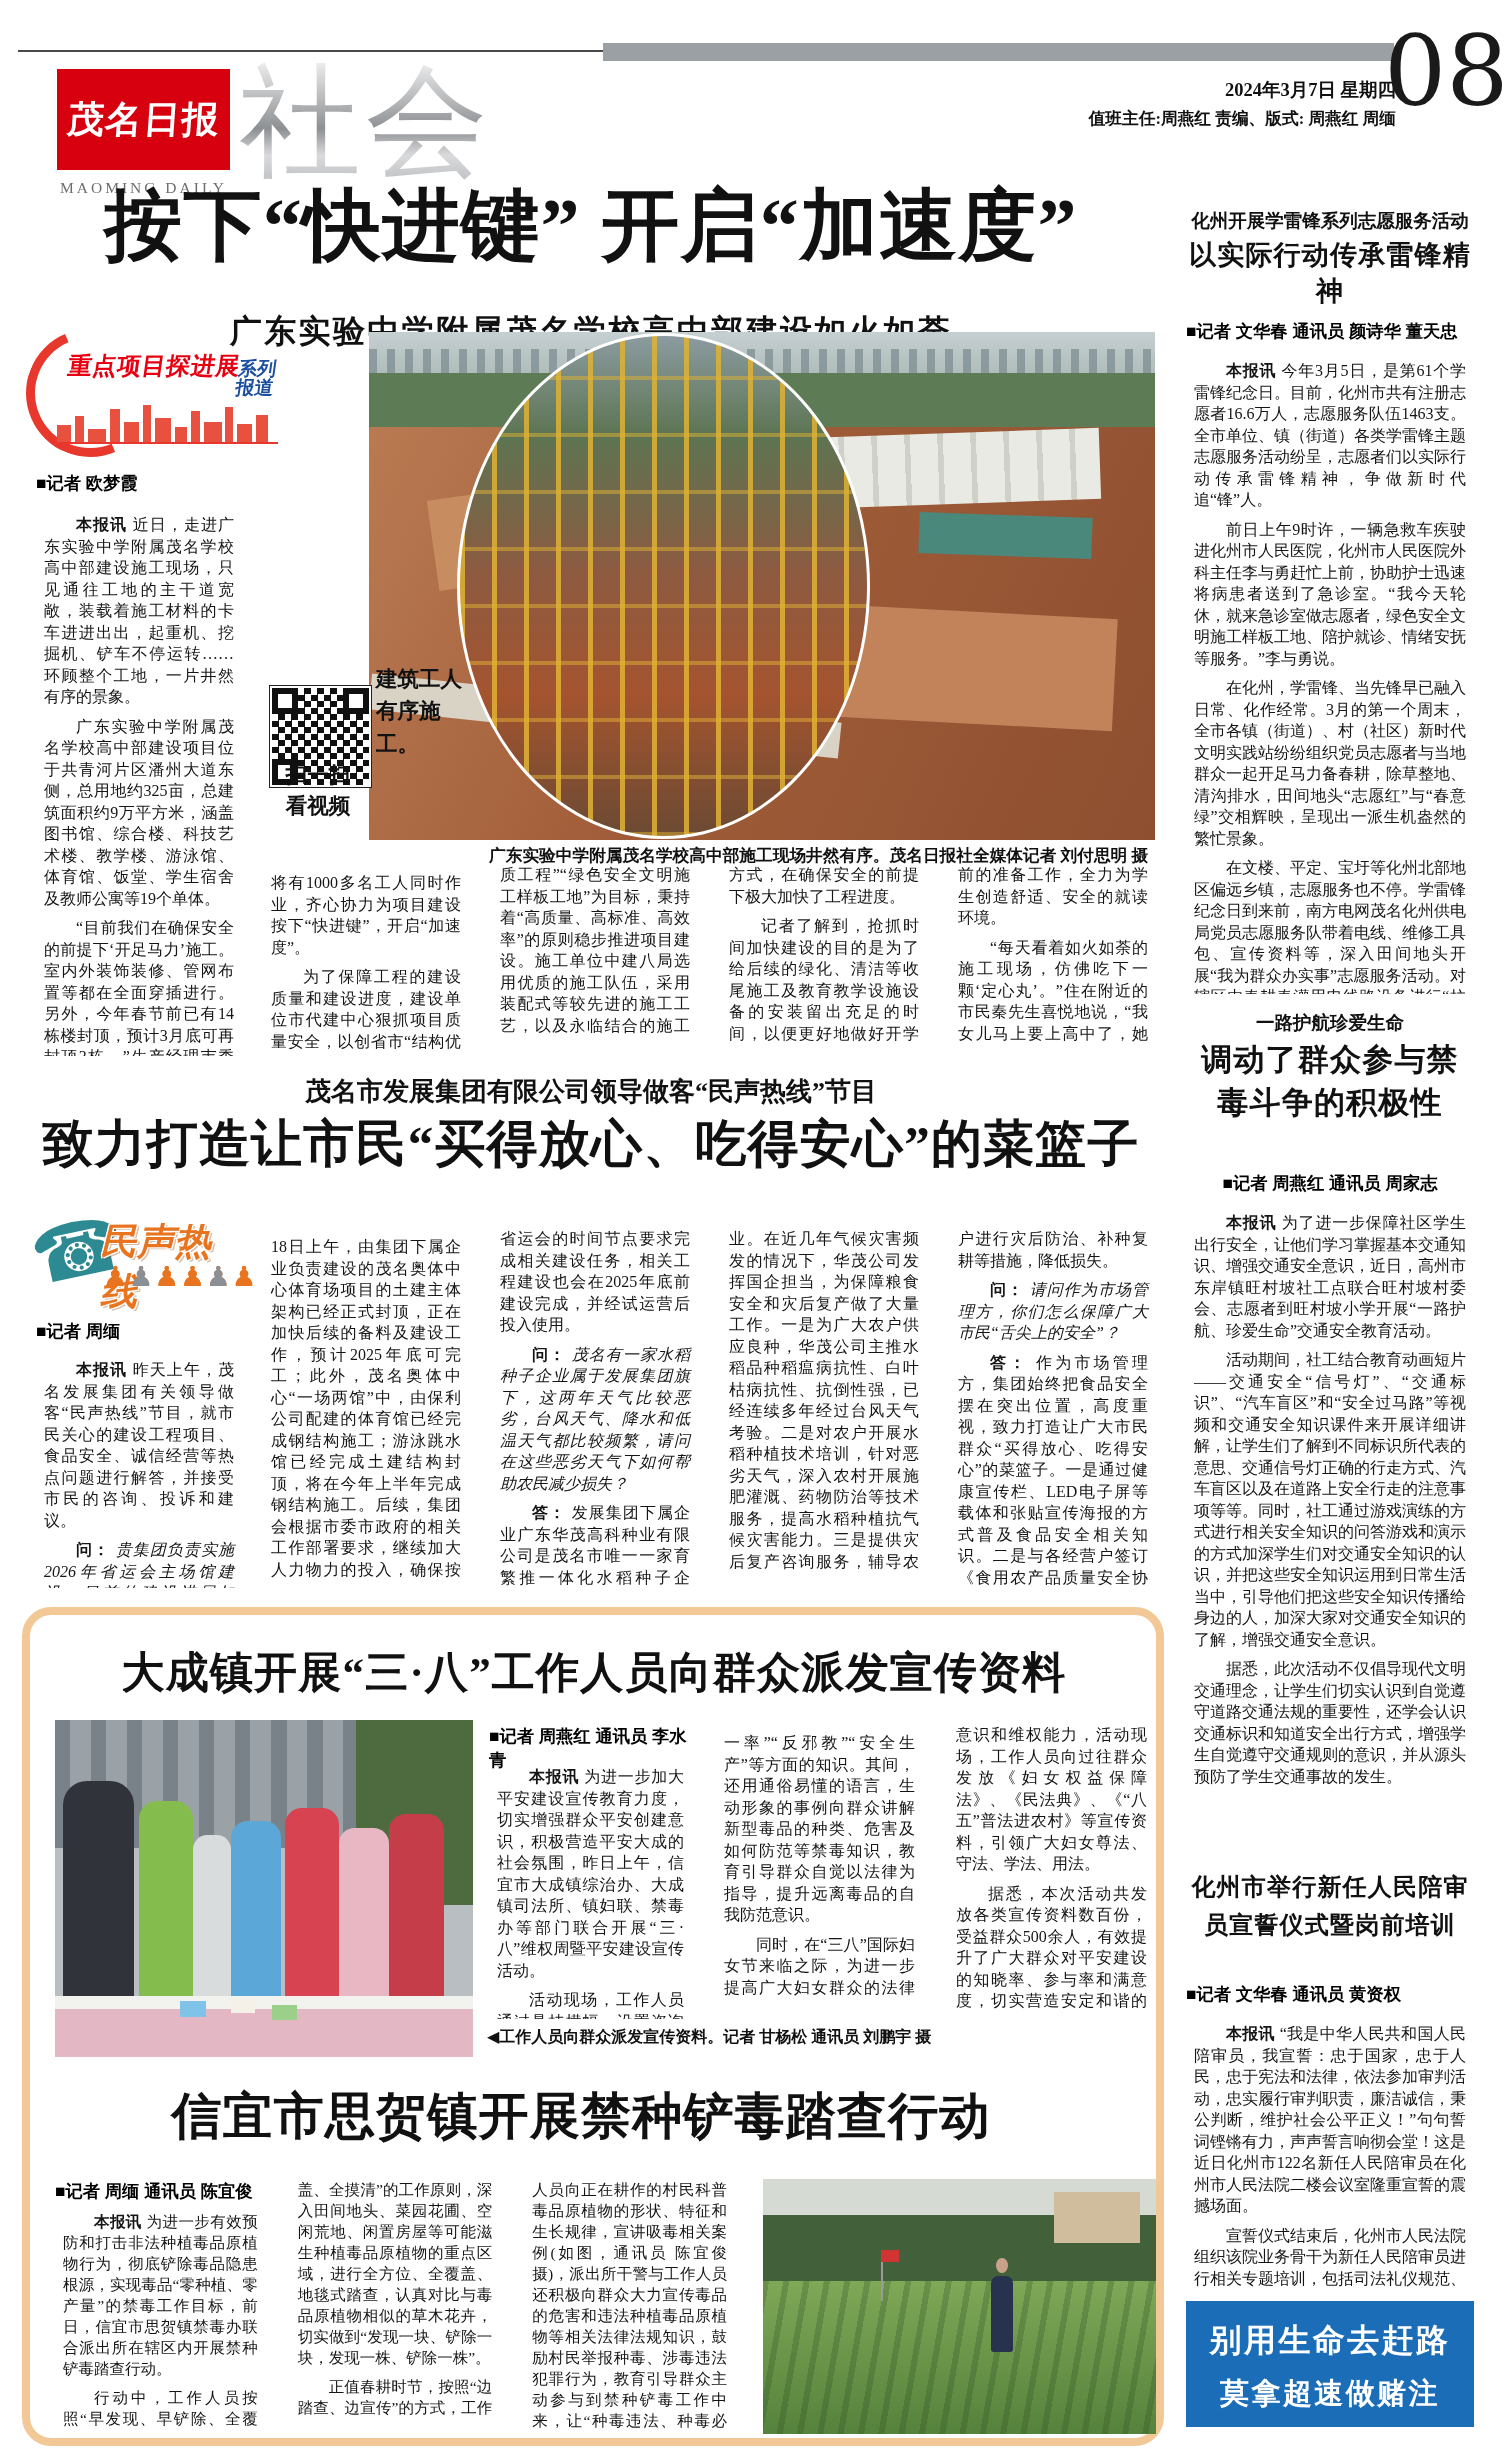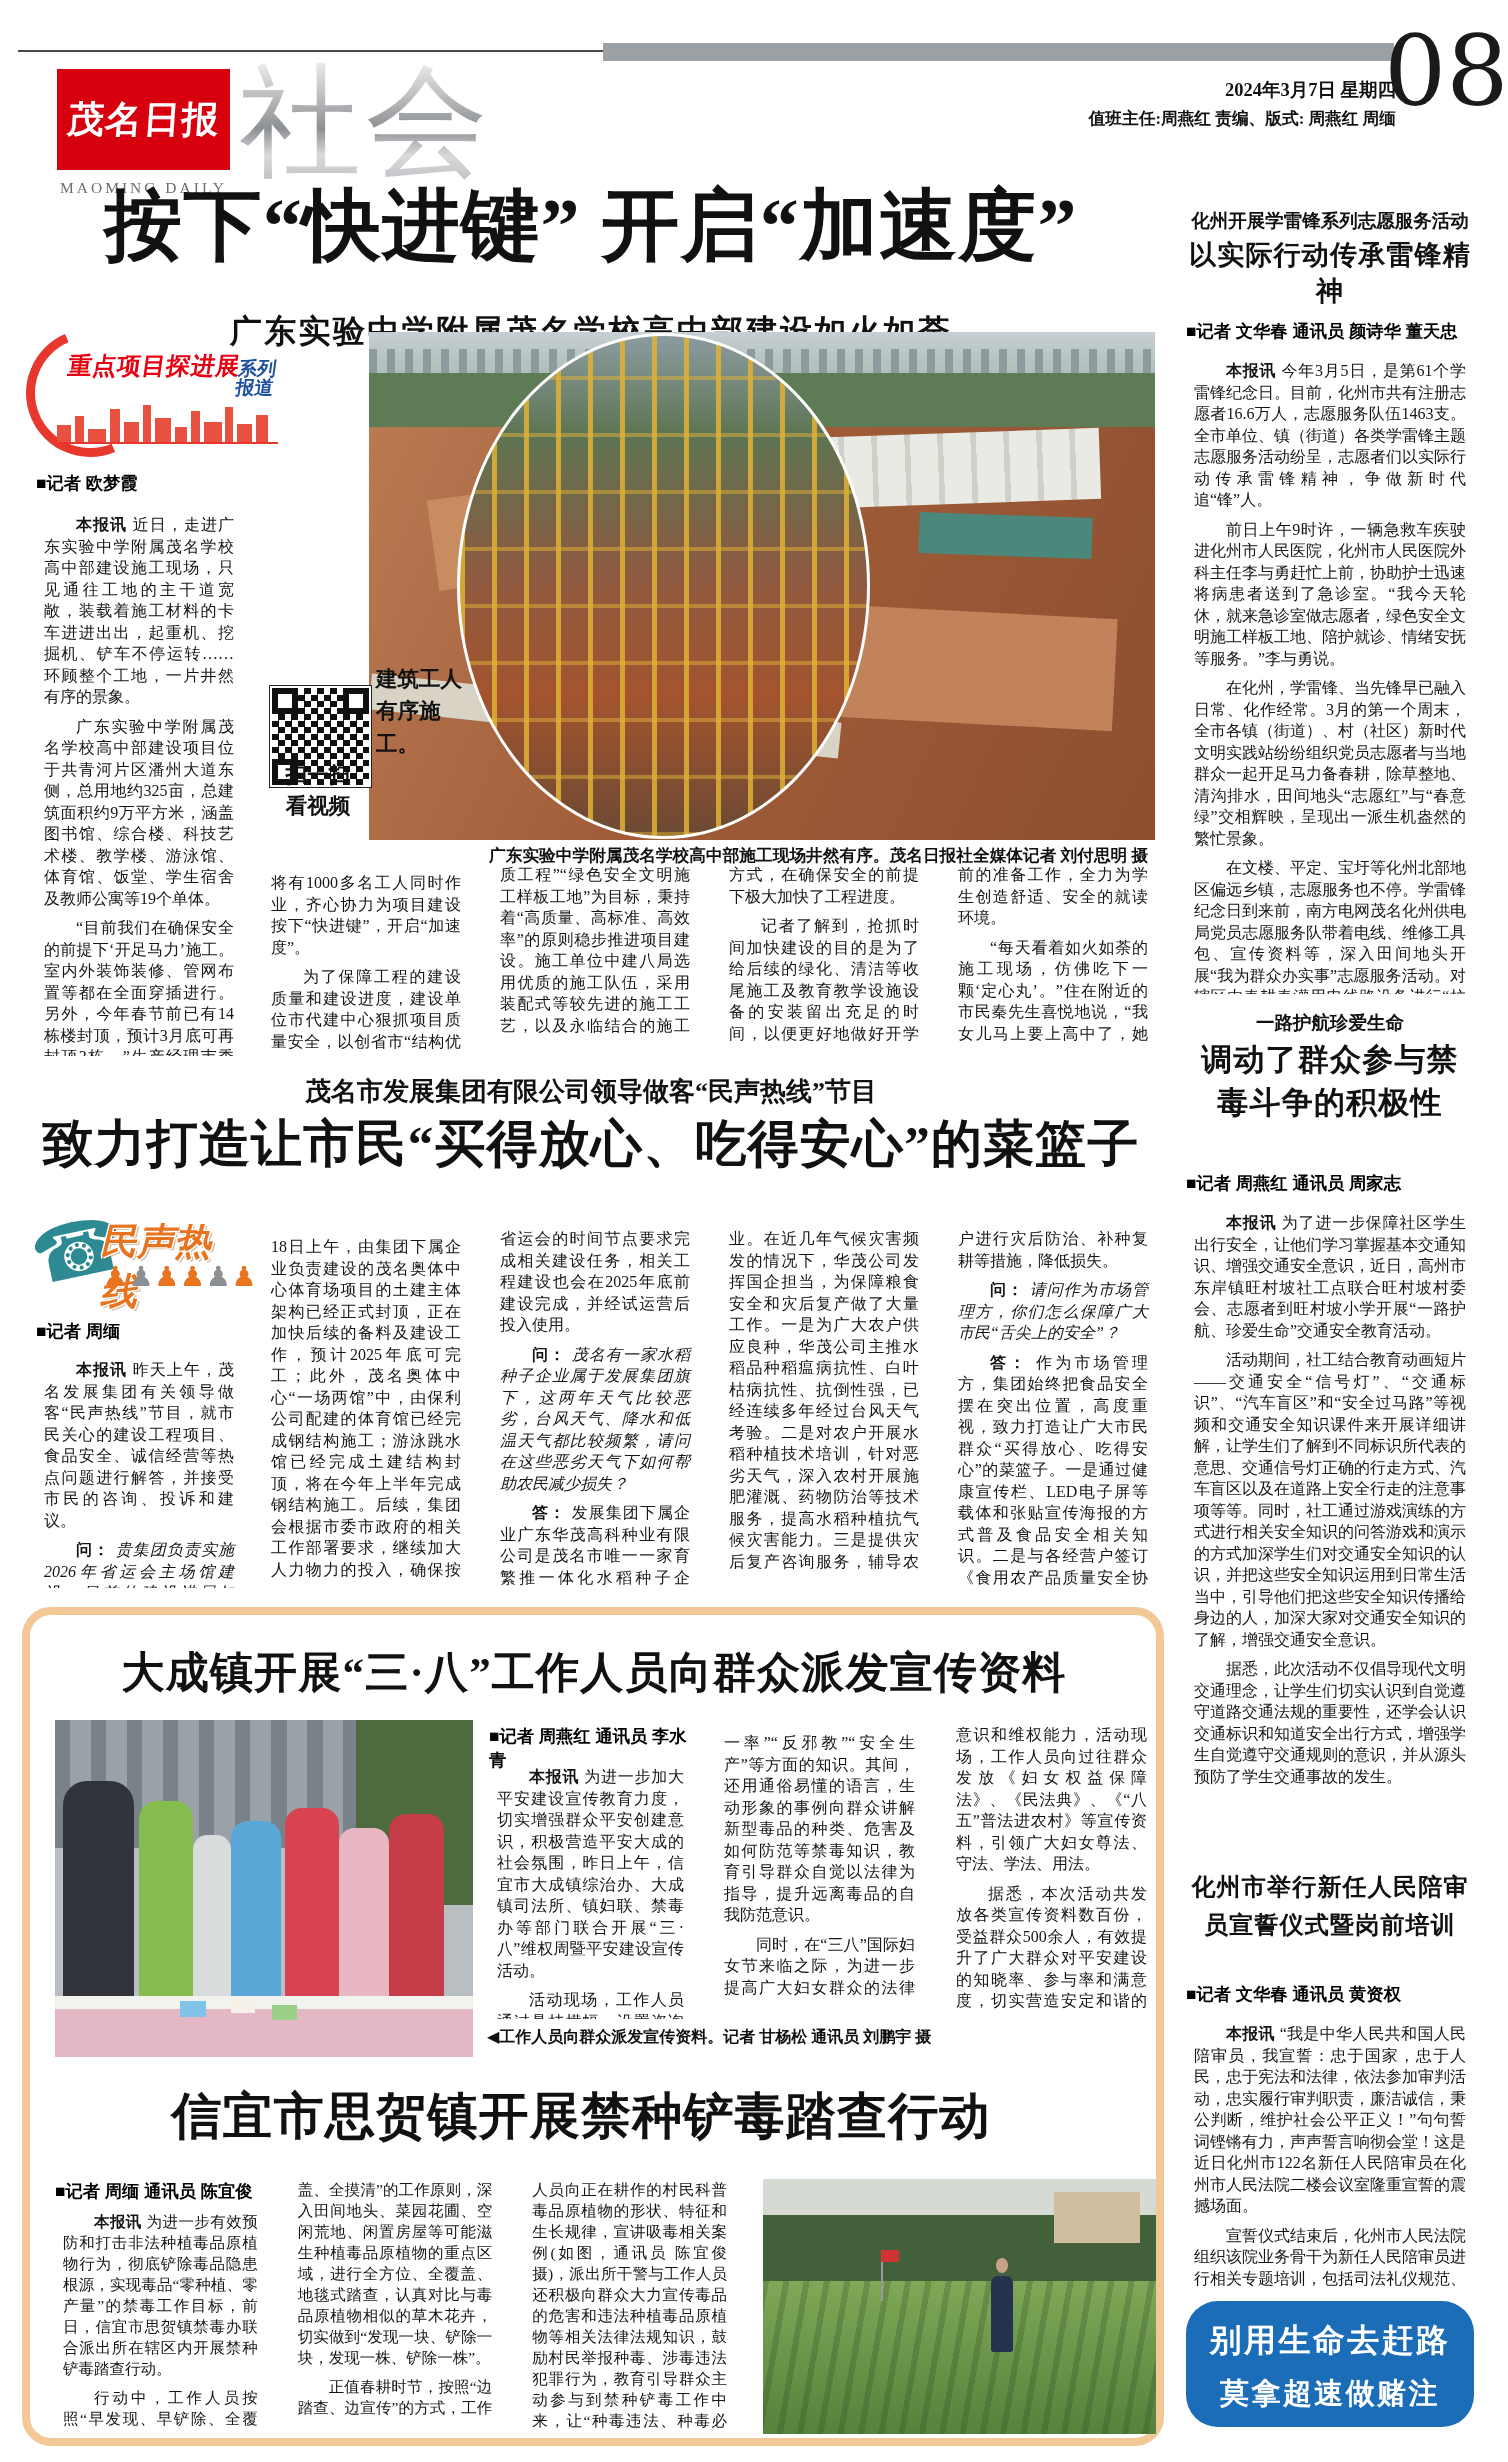--- a/index.html
+++ b/index.html
@@ -23,21 +23,21 @@
   .shehui{font-weight:400;background:linear-gradient(180deg,#f7f7f7 0%,#8d9093 55%,#d9dadc 75%,#b9babd 100%);
           -webkit-background-clip:text;background-clip:text;color:transparent;
           text-shadow:none;letter-spacing:4.8px;}
   
   .qr{background:conic-gradient(#101010 0 25%,#fff 0 50%,#101010 0 75%,#fff 0) 0 0/13px 13px;border:2.4px solid #fff;outline:1.2px solid #222;}
   .qr .f{position:absolute;width:26px;height:26px;border:6.6px solid #101010;background:#fff;box-sizing:border-box;}
   
   .hl-text{font-weight:900;font-style:italic;color:#e87420;
            text-shadow:1.2px 1.2px 0 #fff,-1.2px 1.2px 0 #fff,1.2px -1.2px 0 #fff,-1.2px -1.2px 0 #fff,2.4px 2.4px 0 rgba(140,70,10,.35);}
   .pawn{font-family:"DejaVu Sans",sans-serif;}
-  .psa{background:#1b6db7;color:#fff;font-weight:900;border-radius:32px;}
+  .psa{background:#1b6db7;color:#fff;font-weight:900;}
   .badge-t1{font:900 24px/1 "Liberation Sans","DejaVu Sans",sans-serif;color:#e60012;transform:skewX(-8deg);letter-spacing:0.6px;}
   .badge-t2{font:900 19px/1 "Liberation Sans","DejaVu Sans",sans-serif;color:#1d4f9f;transform:skewX(-8deg);}
   .sky-block{position:absolute;bottom:0;background:#e8503f;}
 </style>
 </head>
 <body>
 
 <div id="page">
 
   <div class="abs" style="left:18px;top:50px;width:585px;height:2.4px;background:#4a4a4a;"></div>
@@ -205,21 +205,21 @@
   <div class="abs byline" style="left:1186px;top:319px;width:288px;">■记者 文华春 通讯员 颜诗华 董天忠</div>
   <div class="abs col" style="left:1186px;top:352px;width:288px;height:642px;">
       <p class="para"><b>本报讯 </b>今年3月5日，是第61个学雷锋纪念日。目前，化州市共有注册志愿者16.6万人，志愿服务队伍1463支。全市单位、镇（街道）各类学雷锋主题志愿服务活动纷呈，志愿者们以实际行动传承雷锋精神，争做新时代追“锋”人。</p>
       <p class="para">前日上午9时许，一辆急救车疾驶进化州市人民医院，化州市人民医院外科主任李与勇赶忙上前，协助护士迅速将病患者送到了急诊室。“我今天轮休，就来急诊室做志愿者，绿色安全文明施工样板工地、陪护就诊、情绪安抚等服务。”李与勇说。</p>
       <p class="para">在化州，学雷锋、当先锋早已融入日常、化作经常。3月的第一个周末，全市各镇（街道）、村（社区）新时代文明实践站纷纷组织党员志愿者与当地群众一起开足马力备春耕，除草整地、清沟排水，田间地头“志愿红”与“春意绿”交相辉映，呈现出一派生机盎然的繁忙景象。</p>
       <p class="para">在文楼、平定、宝圩等化州北部地区偏远乡镇，志愿服务也不停。学雷锋纪念日到来前，南方电网茂名化州供电局党员志愿服务队带着电线、维修工具包、宣传资料等，深入田间地头开展“我为群众办实事”志愿服务活动。对辖区内春耕春灌用电线路设备进行“拉网式”排查，主动宣传春耕春灌安全用电知识，逐户解决灌溉用电难题，确保排灌设备安全稳定运行、农户安全灌溉用电。“接下来，我们还将进一步丰富和拓展志愿服务活动的形式内容，把安全用电‘义检’志愿服务带到各个自然村，确保春耕春灌期间广大群众用上安全电、放心电。”该局团委书记陈若冰如是说。</p>
     </div>
 
   <div class="abs kicker center" style="left:1186px;top:1010px;width:288px;font-size:18.5px;">一路护航珍爱生命</div>
   <div class="abs headline center" style="left:1186px;top:1038px;width:288px;font-size:31px;line-height:1.4;">调动了群众参与禁毒斗争的积极性</div>
-  <div class="abs byline" style="left:1186px;top:1171px;width:288px;">■记者 周燕红 通讯员 周家志</div>
+  <div class="abs byline" style="left:1186px;top:1171px;width:288px;text-align:center;">■记者 周燕红 通讯员 周家志</div>
   <div class="abs col" style="left:1186px;top:1204px;width:288px;height:624px;">
       <p class="para"><b>本报讯 </b>为了进一步保障社区学生出行安全，让他们学习掌握基本交通知识、增强交通安全意识，近日，高州市东岸镇旺村坡社工点联合旺村坡村委会、志愿者到旺村坡小学开展“一路护航、珍爱生命”交通安全教育活动。</p>
       <p class="para">活动期间，社工结合教育动画短片——交通安全“信号灯”、“交通标识”、“汽车盲区”和“安全过马路”等视频和交通安全知识课件来开展详细讲解，让学生们了解到不同标识所代表的意思、交通信号灯正确的行走方式、汽车盲区以及在道路上安全行走的注意事项等等。同时，社工通过游戏演练的方式进行相关安全知识的问答游戏和演示的方式加深学生们对交通安全知识的认识，并把这些安全知识运用到日常生活当中，引导他们把这些安全知识传播给身边的人，加深大家对交通安全知识的了解，增强交通安全意识。</p>
       <p class="para">据悉，此次活动不仅倡导现代文明交通理念，让学生们切实认识到自觉遵守道路交通法规的重要性，还学会认识交通标识和知道安全出行方式，增强学生自觉遵守交通规则的意识，并从源头预防了学生交通事故的发生。</p>
     </div>
 
   <div class="abs headline center" style="left:1186px;top:1868px;width:288px;font-size:24px;line-height:1.6;">化州市举行新任人民陪审员宣誓仪式暨岗前培训</div>
   <div class="abs byline" style="left:1186px;top:1982px;width:288px;">■记者 文华春 通讯员 黄资权</div>
   <div class="abs col" style="left:1186px;top:2015px;width:288px;height:274px;">
       <p class="para"><b>本报讯 </b>“我是中华人民共和国人民陪审员，我宣誓：忠于国家，忠于人民，忠于宪法和法律，依法参加审判活动，忠实履行审判职责，廉洁诚信，秉公判断，维护社会公平正义！”句句誓词铿锵有力，声声誓言响彻会堂！这是近日化州市122名新任人民陪审员在化州市人民法院二楼会议室隆重宣誓的震撼场面。</p>

